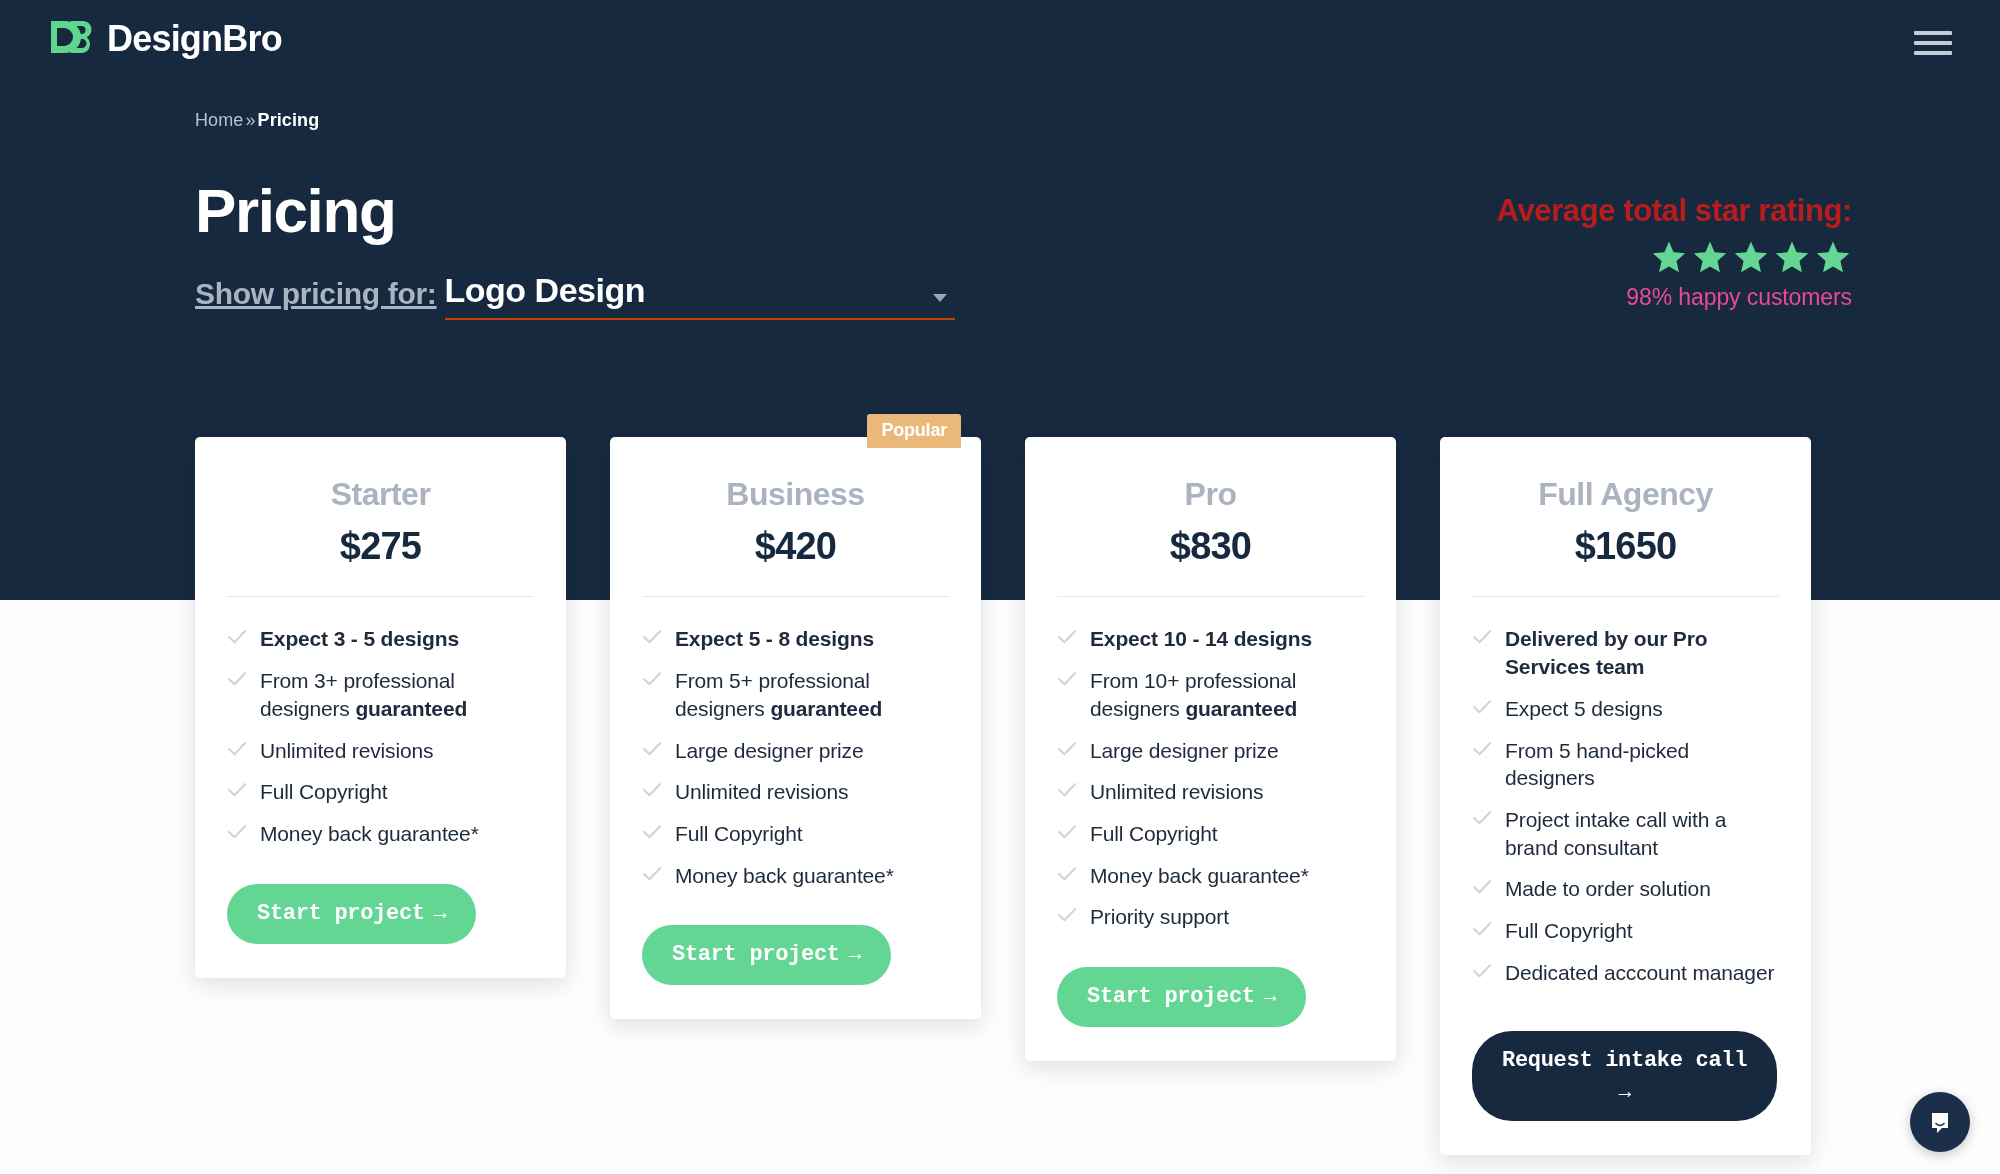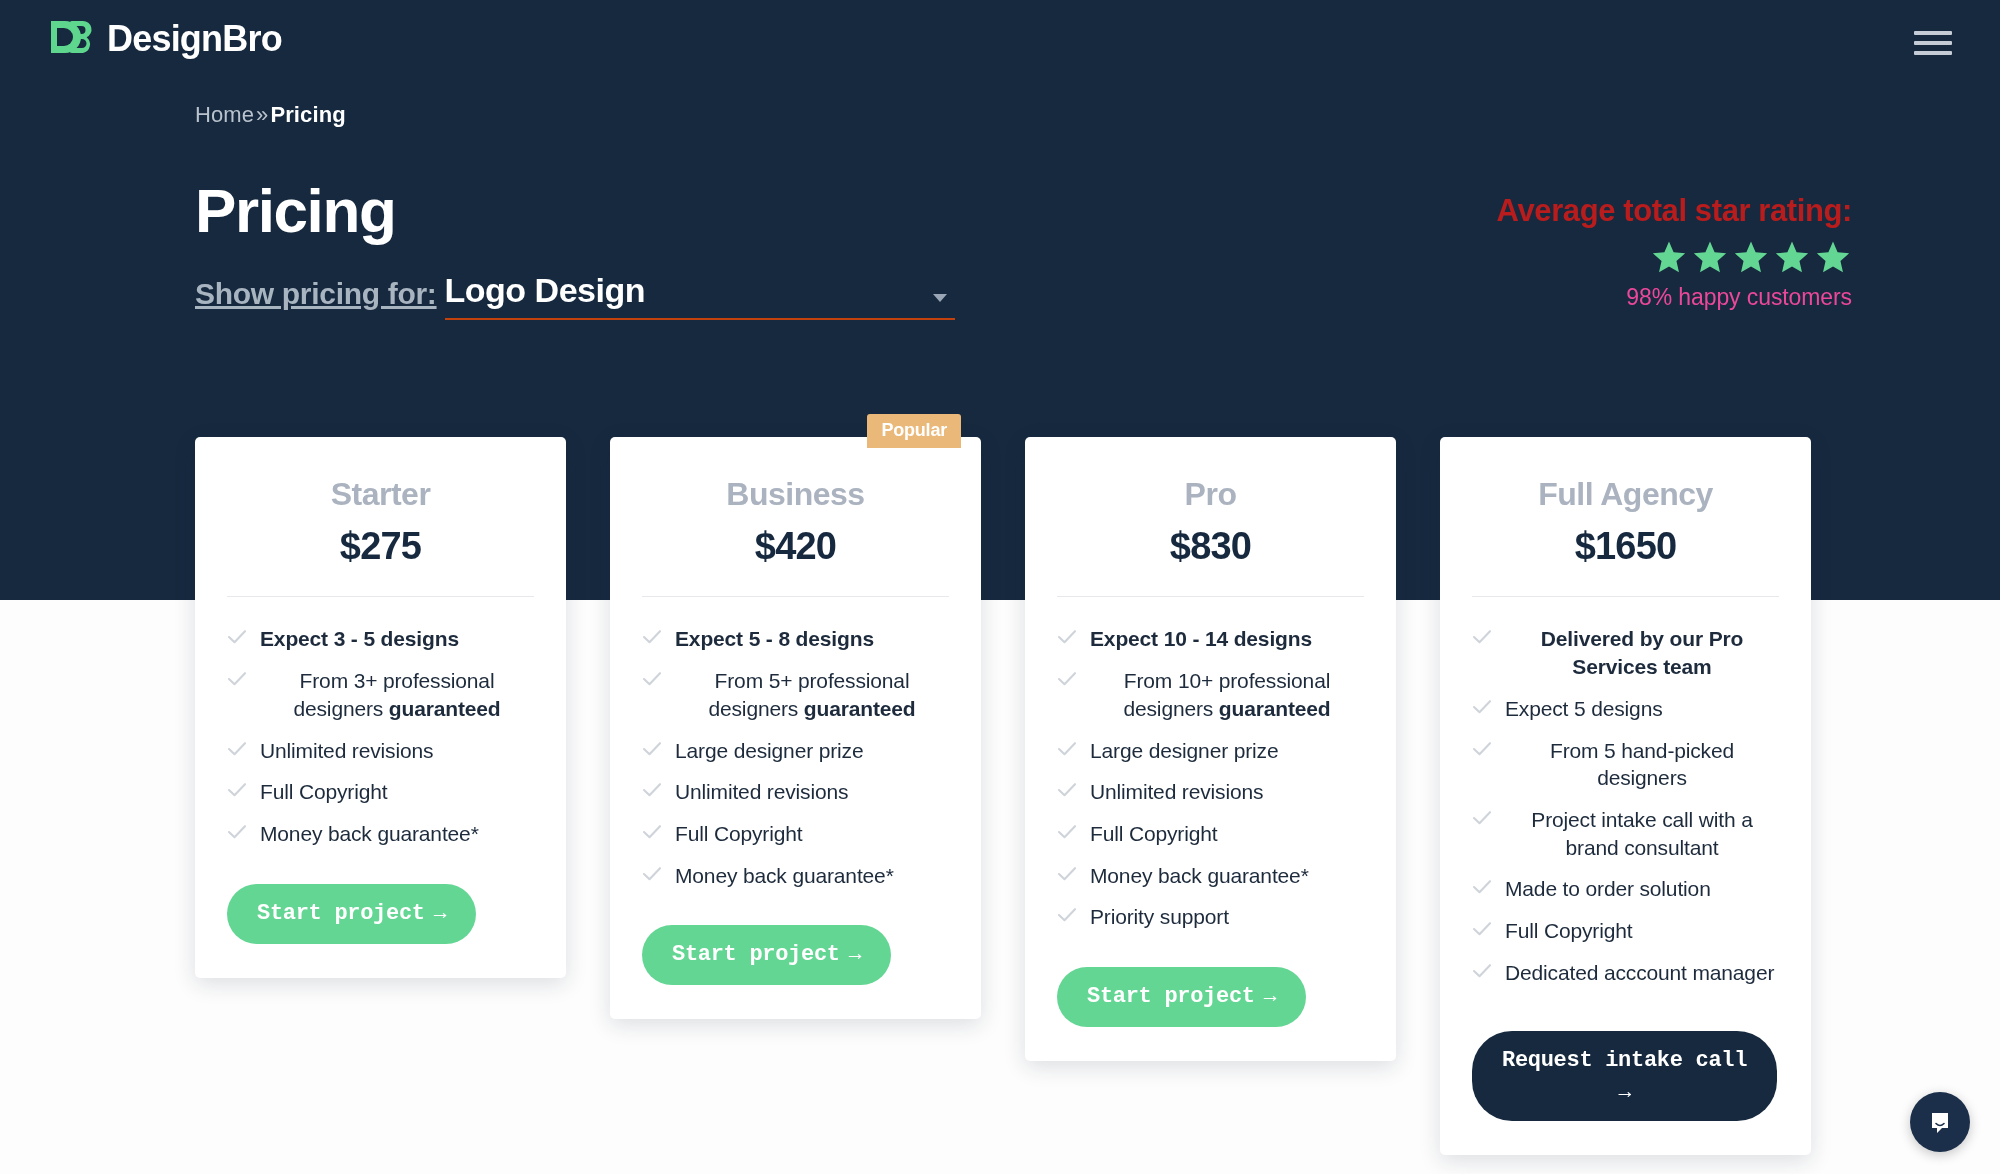--- a/index.html
+++ b/index.html
@@ -85,22 +85,22 @@
     width: 38px;
     height: 4px;
     background: #c5ccd6;
     border-radius: 1px;
   }
 
   
   .breadcrumb {
     position: absolute;
     left: 195px;
-    top: 102px;
-    font-size: 22px;
+    top: 110px;
+    font-size: 18px;
     color: #b9c2cd;
     z-index: 5;
     letter-spacing: 0.1px;
   }
   .breadcrumb a {
     color: #b9c2cd;
     text-decoration: none;
   }
   .breadcrumb .sep { color: #b9c2cd; margin: 0 2px; }
   .breadcrumb .current { color: #ffffff; font-weight: bold; }
@@ -249,21 +249,20 @@
 
   .divider {
     height: 1px;
     background: #e6e8ec;
     margin: 28px 0 0 0;
   }
 
   .features {
     list-style: none;
     margin-top: 28px;
-    text-align: center;
   }
 
   .feature {
     display: flex;
     align-items: flex-start;
     gap: 13px;
     margin-bottom: 14px;
   }
 
   .check {

